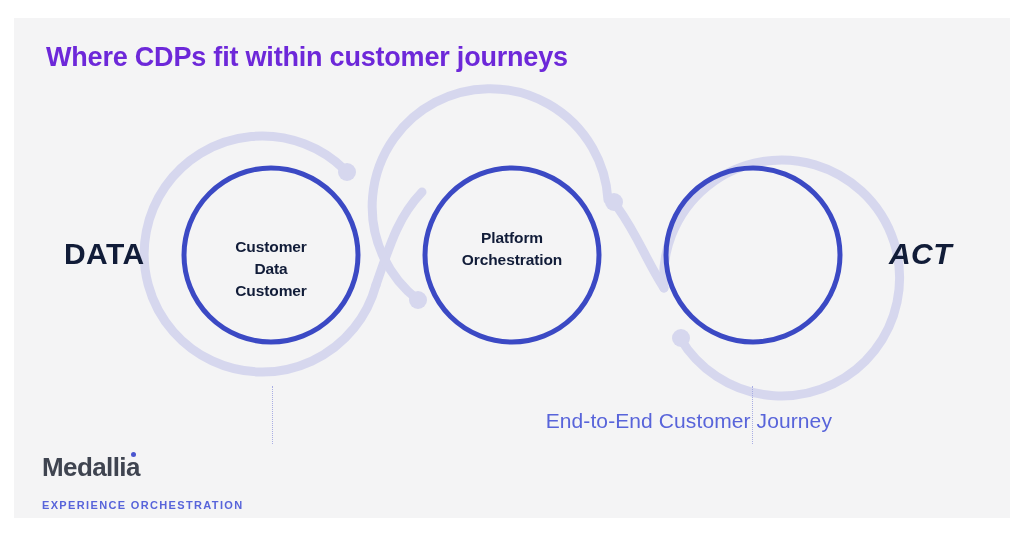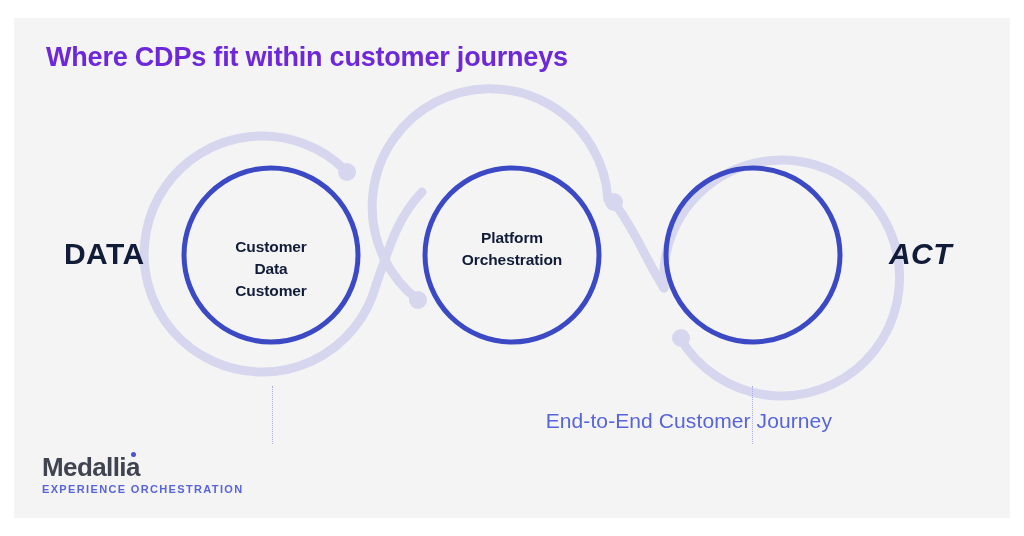--- a/index.html
+++ b/index.html
@@ -119,21 +119,21 @@
   #logo-dot {
     position: absolute;
     left: 89px;
     top: -2px;
     width: 5px;
     height: 5px;
     border-radius: 50%;
     background: #4a55cf;
   }
   #logo-tagline {
-    margin-top: 4px;
+    margin-top: 20px;
     font-size: 11px;
     font-weight: bold;
     color: #5864da;
     letter-spacing: 1.35px;
     line-height: 1;
   }
 </style>
 </head>
 <body>
 

